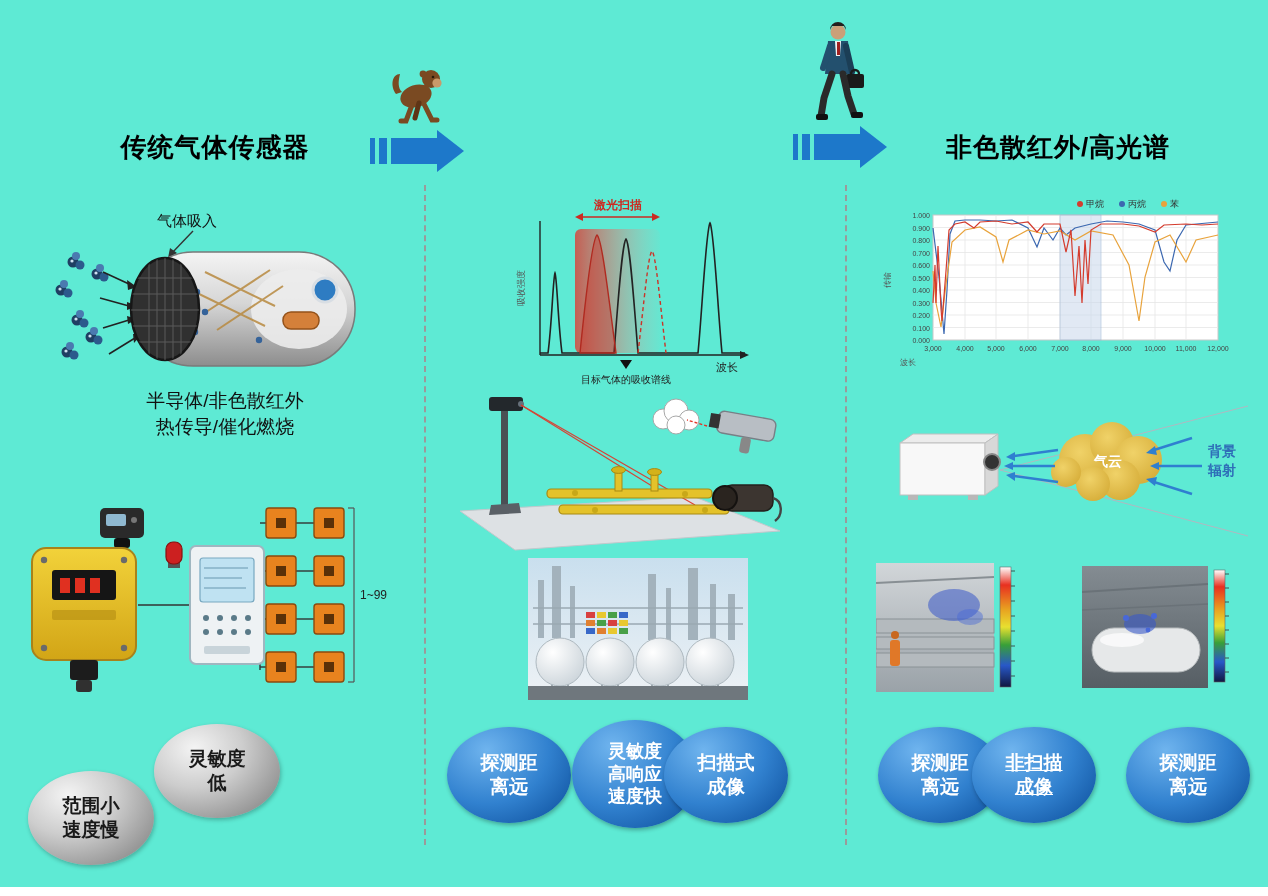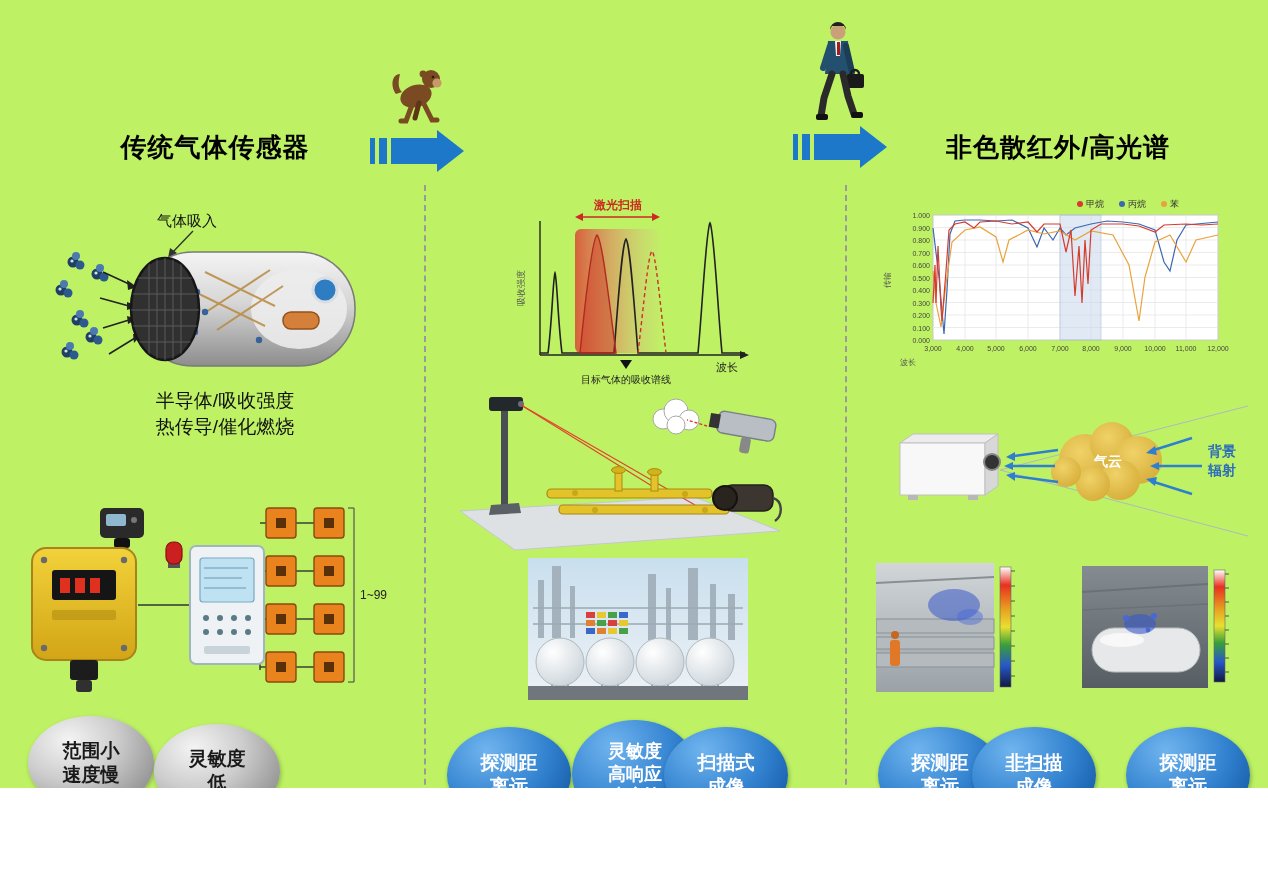--- a/index.html
+++ b/index.html
@@ -1,17 +1,17 @@
 <!DOCTYPE html>
 <html><head>
 <meta charset="utf-8">
 <style>
   html,body { margin:0; padding:0; background:#ffffff; }
   #canvas {
-    position:relative; width:1268px; height:788px; background:#bef264;
+    position:relative; width:1268px; height:887px; background:#5eead4;
     font-family:"Liberation Sans","DejaVu Sans",sans-serif; overflow:hidden;
   }
   svg text { font-family:"Liberation Sans","DejaVu Sans",sans-serif; }
   .abs { position:absolute; }
   .stage-title {
     position:absolute; font-size:26px; font-weight:bold; color:#000;
     text-align:center; letter-spacing:1px; white-space:nowrap;
   }
   .divider { position:absolute; width:0; border-left:2px dashed #9a9a9a; }
   .flow-arrow { position:absolute; display:flex; align-items:center; }
@@ -165,21 +165,21 @@
         <line x1="86" y1="68" x2="154" y2="68"></line>
           <line x1="86" y1="84" x2="154" y2="84"></line>
         <line x1="86" y1="100" x2="154" y2="100"></line>
           <line x1="86" y1="116" x2="154" y2="116"></line>
         <line x1="86" y1="132" x2="154" y2="132"></line>
       </g>
     </g>
   </svg>
 
   <div class="tech-text" style="left:100px; top:388px; width:250px;">
-    <div>半导体/吸收强度</div>
+    <div>半导体/非色散红外</div>
     <div>热传导/催化燃烧</div>
   </div>
 
   <svg class="abs" style="left:22px; top:500px;" width="385" height="198" viewBox="0 0 385 198">
     <defs>
       <linearGradient id="yelGrad" x1="0" y1="0" x2="0" y2="1">
         <stop offset="0" stop-color="#f2d23a"></stop>
           <stop offset="1" stop-color="#d2a516"></stop>
       </linearGradient>
     </defs>
@@ -266,21 +266,21 @@
         <rect x="254" y="162" width="10" height="10"></rect>
           <rect x="302" y="162" width="10" height="10"></rect>
       </g>
       <line x1="332" y1="8" x2="332" y2="182" stroke="#555" stroke-width="1.2"></line>
       <line x1="326" y1="8" x2="332" y2="8" stroke="#555" stroke-width="1.2"></line>
       <line x1="326" y1="182" x2="332" y2="182" stroke="#555" stroke-width="1.2"></line>
       <text x="338" y="99" font-size="12" fill="#222">1~99</text>
     </g>
   </svg>
 
-  <div class="badge gray" style="left:28px;  top:716px; width:126px; height:94px;">
+  <div class="badge gray" style="left:28px;  top:771px; width:126px; height:94px;">
     <span>范围小
 速度慢</span>
   </div>
   <div class="badge gray" style="left:154px; top:724px; width:126px; height:94px;">
     <span>灵敏度
 低</span>
   </div>
 
   <svg class="abs" style="left:498px; top:193px;" width="270" height="200" viewBox="0 0 270 200">
     <defs>

